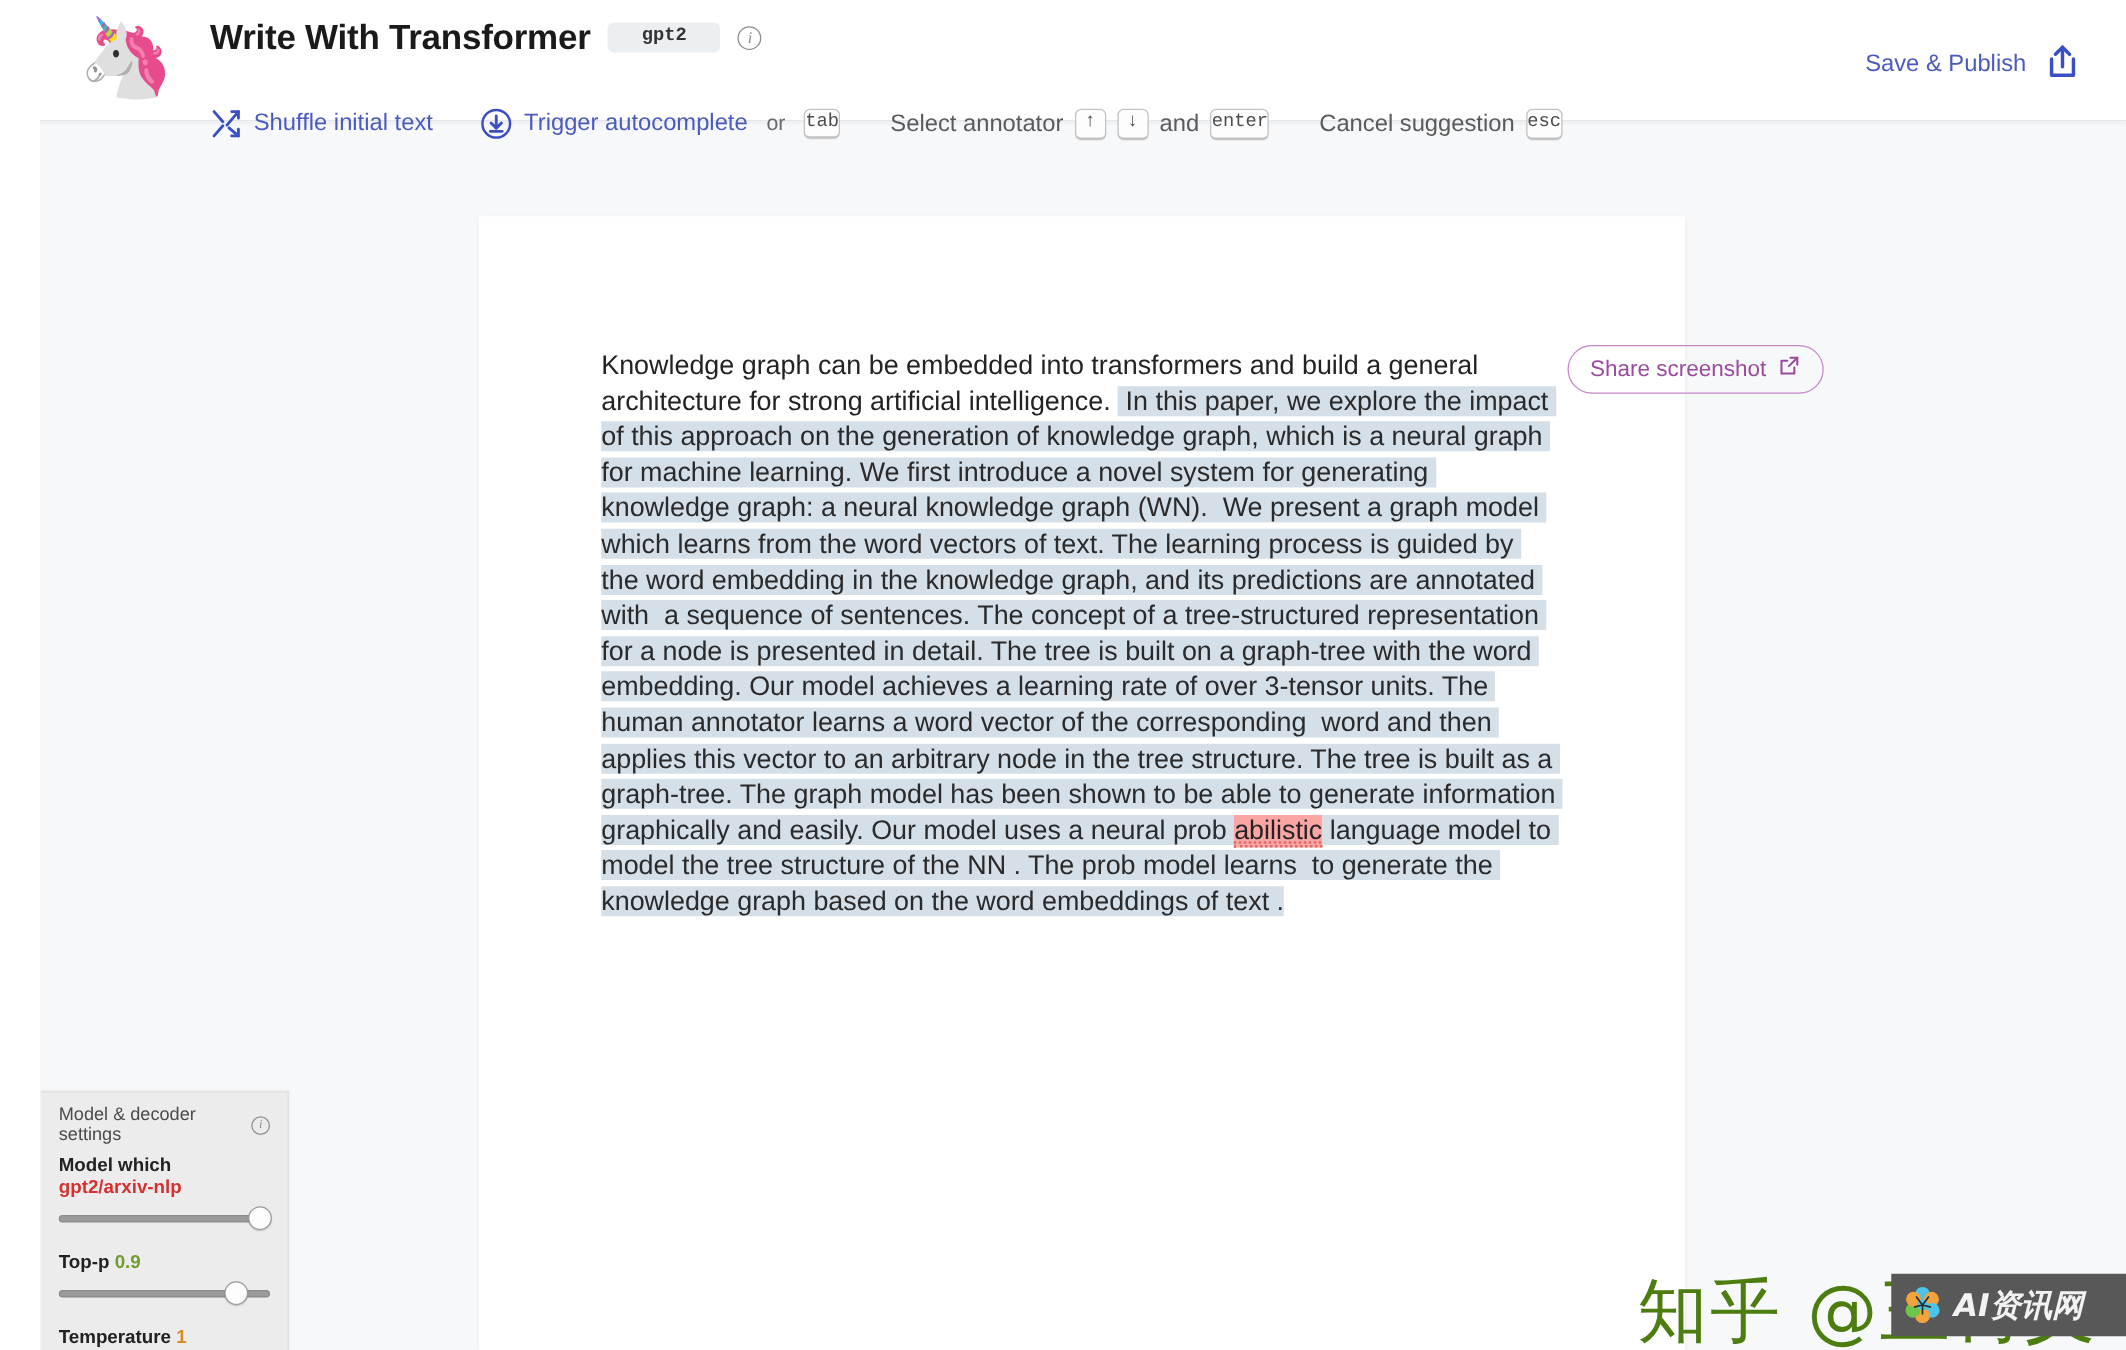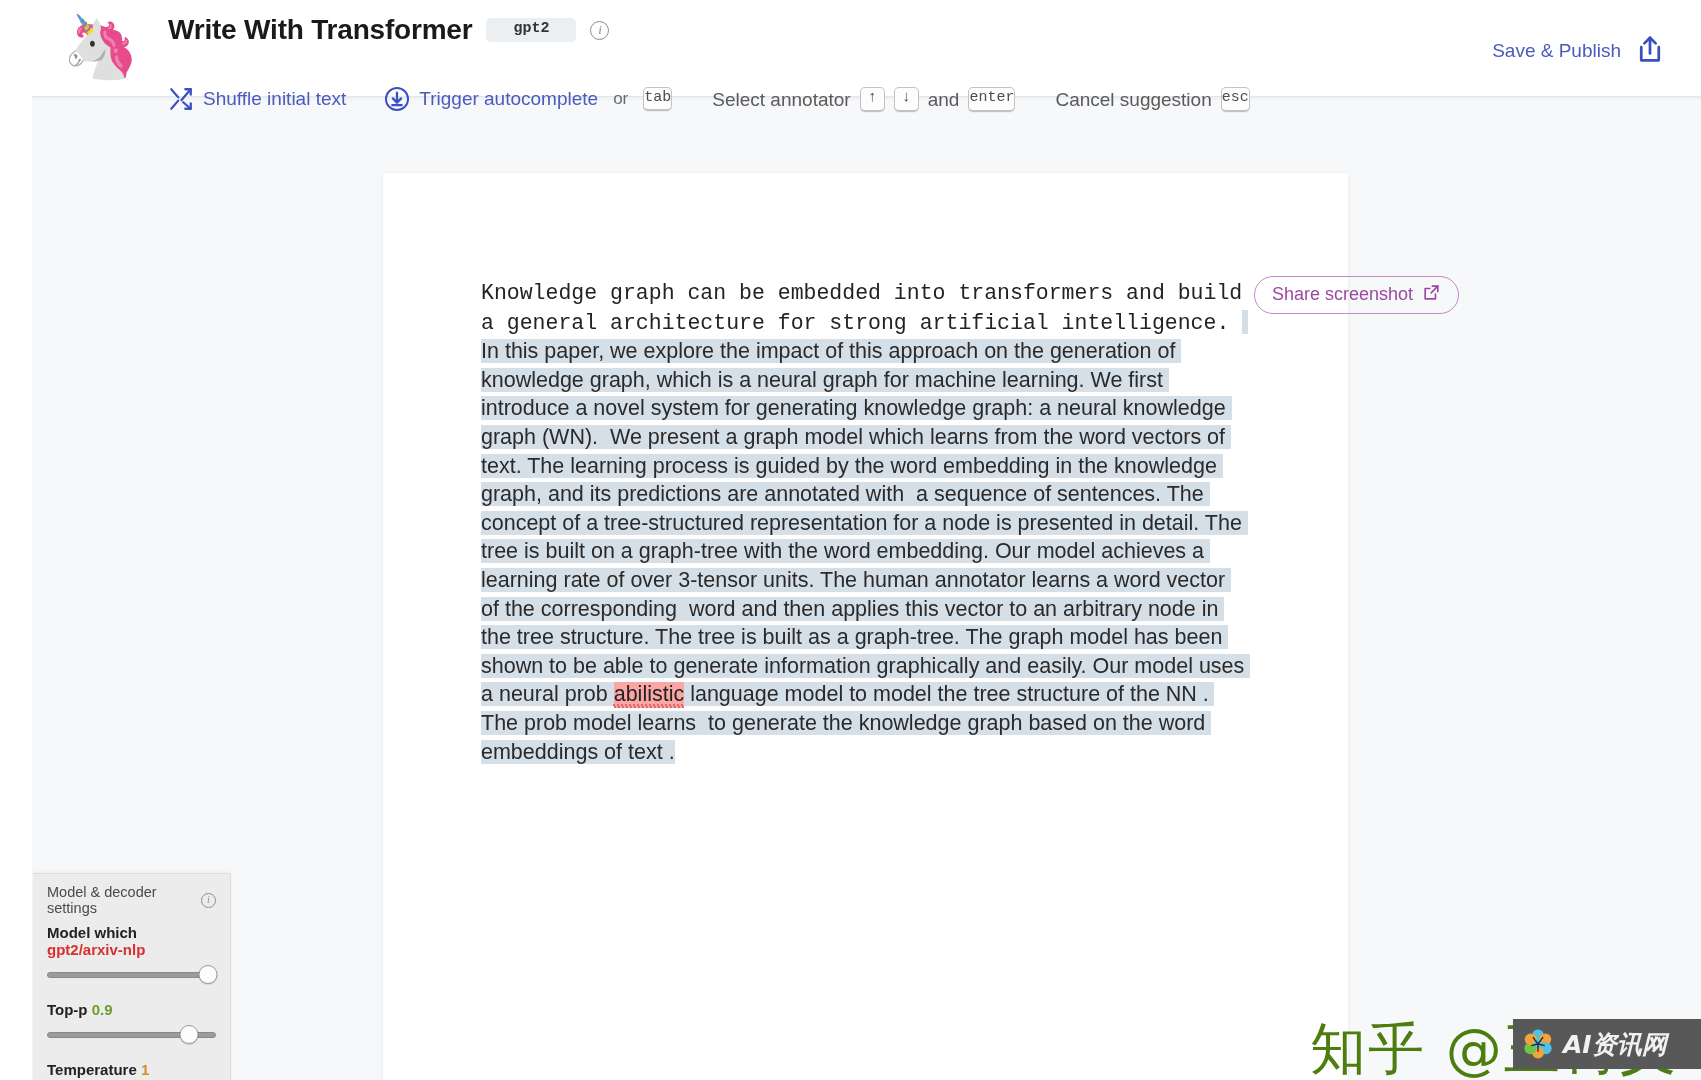--- a/index.html
+++ b/index.html
@@ -191,21 +191,21 @@
     width: 765px;
     font-family: "Liberation Sans", sans-serif;
     font-size: 21.5px;
     line-height: 28.6px;
     color: #232323;
     text-align: left;
     white-space: pre-wrap;
     word-wrap: break-word;
   }
 
-  .seed { color: #232323; font-family: Liberation Mono, monospace; }
+  .seed { color: #232323; }
 
   .gen {
     background: #d5dfe8;
     color: #2a2a2a;
     box-decoration-break: clone;
     -webkit-box-decoration-break: clone;
   }
 
   .misspell {
     background: #fca5a5;

